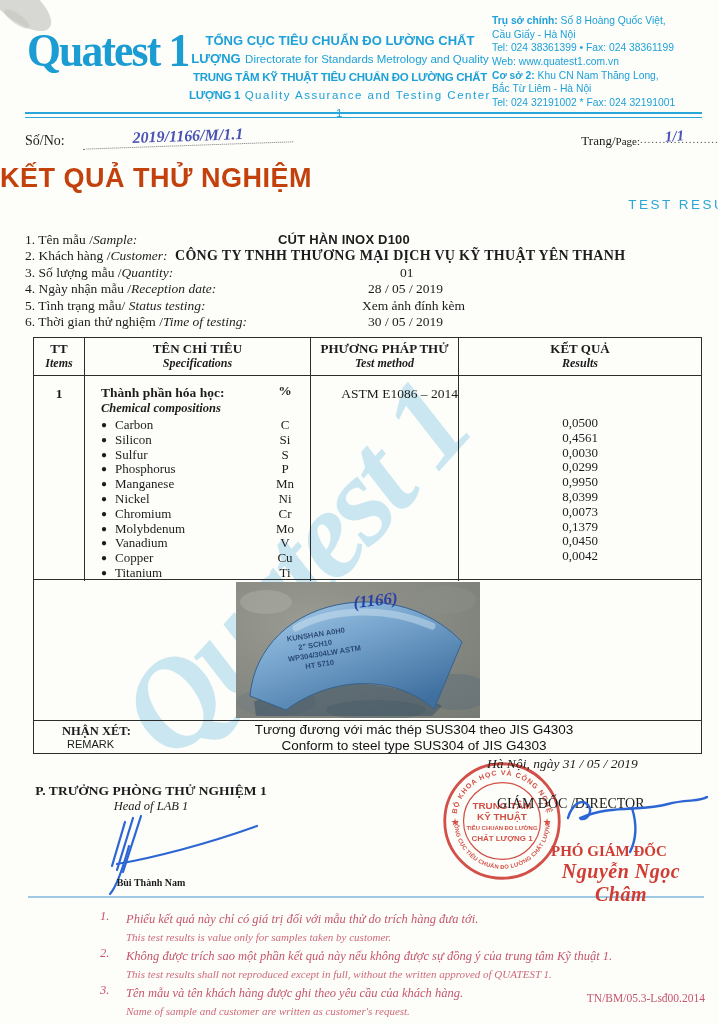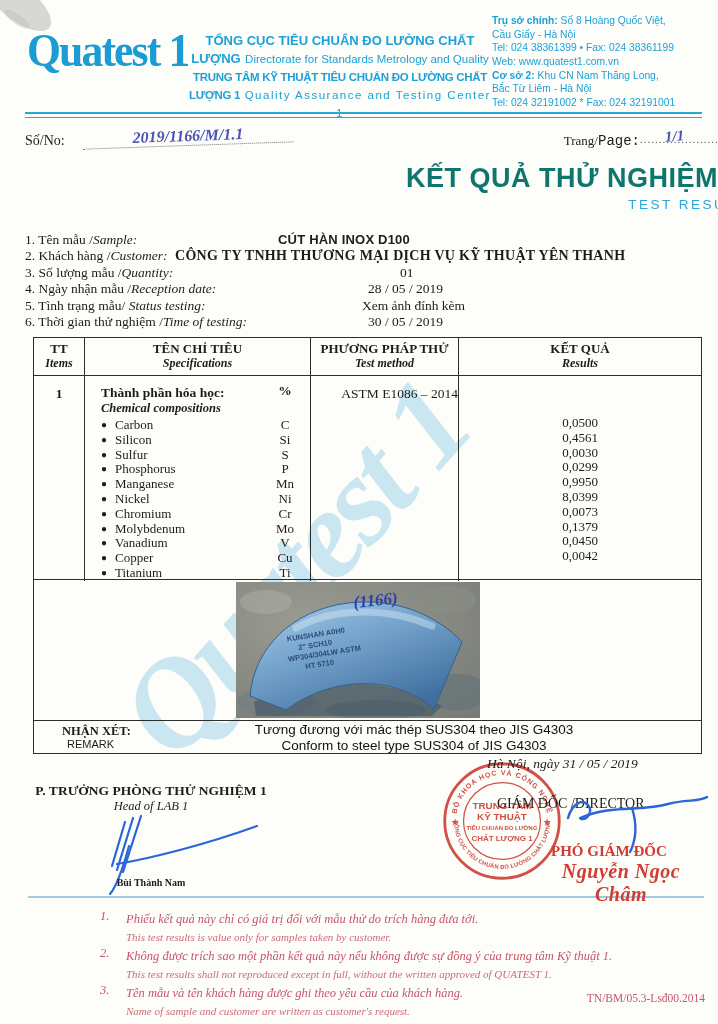--- a/index.html
+++ b/index.html
@@ -33,27 +33,27 @@
   .dblrule{position:absolute;left:25px;top:112px;width:677px;height:3px;z-index:2;
            border-top:2px solid #2aa6d8;border-bottom:1px solid #2aa6d8;}
 
   
   .norow{position:absolute;left:25px;top:129px;width:677px;height:24px;z-index:2;font-size:14px;}
   .nolabel{position:absolute;left:0;top:4px;}
   .noval{position:absolute;left:58px;top:-2px;width:210px;text-align:center;
          font:bold italic 16px "Liberation Serif",serif;color:#4a52b5;transform:rotate(-2deg);
          border-bottom:1px dotted #777;}
   .pglabel{position:absolute;right:62px;top:4px;font-size:13px;}
-  .pglabel .sm{font-size:14px;font-family:Liberation Mono, monospace;}
+  .pglabel .sm{font-size:11px;}
   .pgdots{position:absolute;right:0px;top:4px;width:62px;border-bottom:0;color:#555;font-size:11px;letter-spacing:1px;}
   .pgval{position:absolute;right:18px;top:-1px;font:bold italic 15px "Liberation Serif",serif;
          color:#4a52b5;transform:rotate(-4deg);}
 
-  .title{position:absolute;left:0;top:163px;width:718px;z-index:2;text-align:right;
-         font:bold 27px "Liberation Sans",sans-serif;color:#0f766e;letter-spacing:.5px;}
+  .title{position:absolute;left:0;top:163px;width:718px;z-index:2;text-align:left;
+         font:bold 27px "Liberation Sans",sans-serif;color:#c2410c;letter-spacing:.5px;}
   .subtitle{position:absolute;left:0;top:197px;width:718px;z-index:2;text-align:right;
             font:13.5px "Liberation Sans",sans-serif;color:#2aa6d8;letter-spacing:2.5px;margin-left:28px;}
 
   
   .info{position:absolute;left:25px;top:232px;width:677px;z-index:2;}
   .irow{position:relative;height:16.4px;font-size:13.5px;}
   .irow .lbl i{font-style:italic;}
   .ival{position:absolute;top:0;}
   .iv1{left:253px;font:bold 13px "Liberation Sans",sans-serif;letter-spacing:.2px;}
   .iv2{left:150px;font-weight:bold;font-size:14px;letter-spacing:.3px;}

